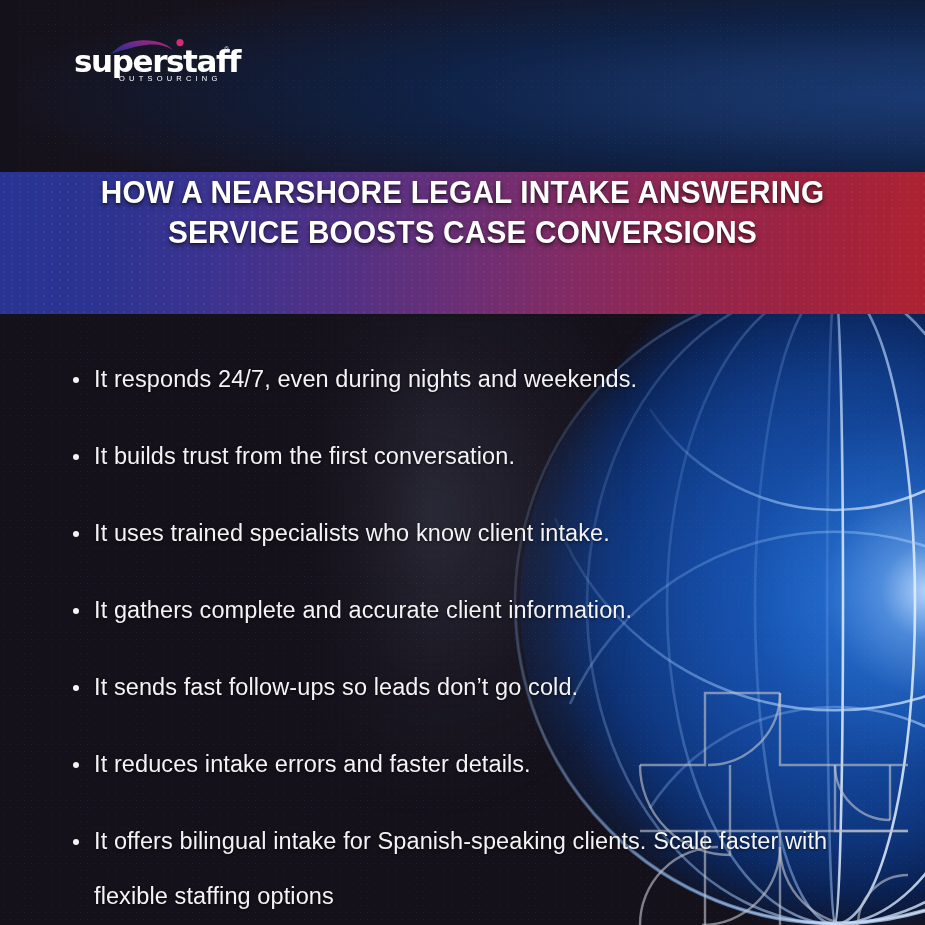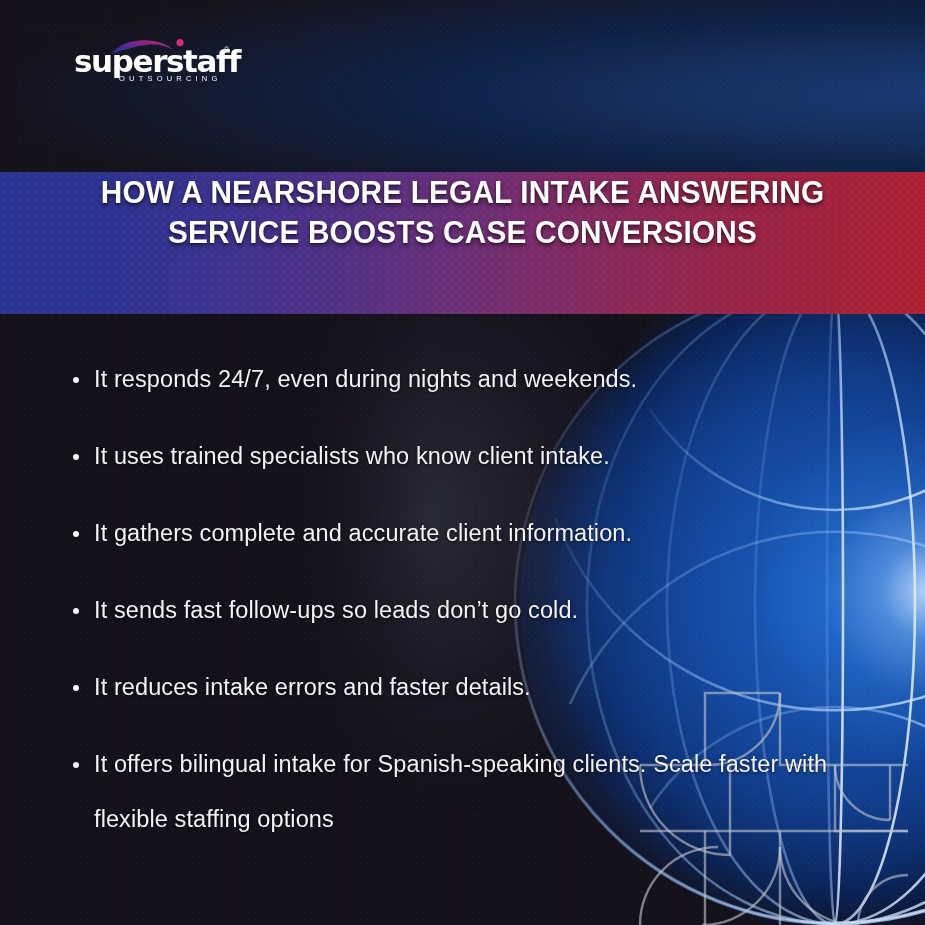--- a/index.html
+++ b/index.html
@@ -251,20 +251,21 @@
         <path d="M45,290 a78,78 0 0 1 78,-78"></path>
         <path d="M185,212 a78,78 0 0 1 -78,78"></path>
         <path d="M185,212 a78,78 0 0 0 78,78"></path>
         <path d="M263,290 a50,50 0 0 1 50,-50"></path>
         <path d="M295,185 L295,130"></path>
       </g>
     </svg>
 
     <ul class="bullets">
       <li class="bullet">It responds 24/7, even during nights and weekends.</li>
+      <li class="bullet">It builds trust from the first conversation.</li>
       <li class="bullet">It uses trained specialists who know client intake.</li>
       <li class="bullet">It gathers complete and accurate client information.</li>
       <li class="bullet">It sends fast follow-ups so leads don’t go cold.</li>
       <li class="bullet">It reduces intake errors and faster details.</li>
       <li class="bullet two-line">It offers bilingual intake for Spanish-speaking clients. Scale faster with flexible staffing options</li>
     </ul>
 
   </div>
 </div>
 

